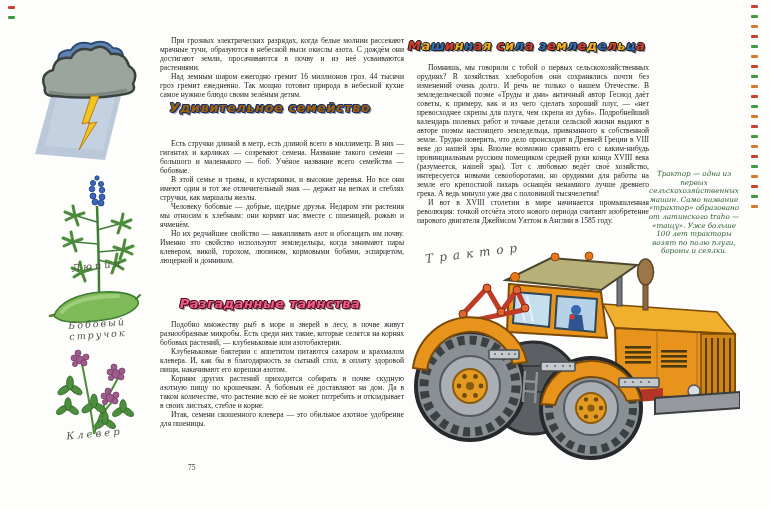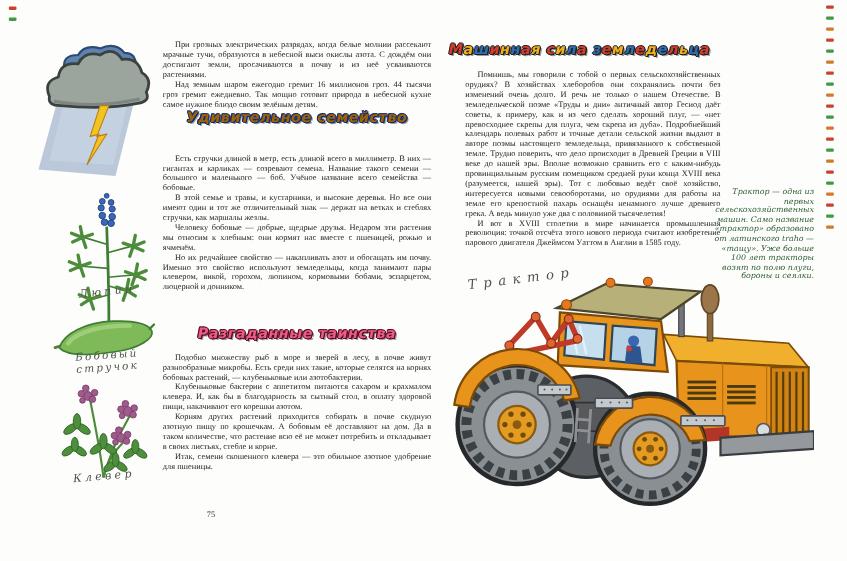--- a/index.html
+++ b/index.html
@@ -1,28 +1,28 @@
 <!DOCTYPE html>
 <html><head>
 <meta charset="utf-8">
 <style>
   html,body{margin:0;padding:0;background:#ffffff;}
   .spread{position:relative;width:770px;height:510px;background:#fdfdfb;overflow:hidden;
           font-family:"Liberation Serif",serif;}
   .abs{position:absolute;}
   
   .para{margin:0;font-size:7.6px;line-height:9px;text-align:justify;text-indent:11px;color:#1e1e1e;}
-  .col{position:absolute;}
+  .col{position:absolute;margin-left:12px;}
   
   .h-fancy{position:absolute;font-family:"DejaVu Sans",sans-serif;font-weight:bold;font-style:italic;
            font-size:13px;letter-spacing:.5px;white-space:nowrap;}
   .h-center{text-align:center;}
   
   .margin-note{position:absolute;font-size:7.2px;line-height:8.6px;font-style:italic;color:#2e5d33;
-               font-family:"DejaVu Serif",serif;text-align:right;}
+               font-family:"DejaVu Serif",serif;text-align:center;}
   
   .script{position:absolute;font-family:"DejaVu Serif",serif;font-style:italic;color:#4e5548;
           text-align:center;}
   .pagenum{position:absolute;font-size:7.5px;color:#333;}
   
   .edge-marks{position:absolute;width:8px;}
   .edge-marks i{position:absolute;left:0;width:7px;height:3px;border-radius:1px;display:block;}
 </style>
 </head>
 <body>
@@ -177,21 +177,21 @@
       <p class="para">Итак, семени скошенного клевера — это обильное азотное удобрение для пшеницы.</p>
     </div>
 
     <div class="pagenum" style="left:188px;top:463px;">75</div>
   </div>
 
   <div class="abs" style="left:395px;top:0;width:375px;height:510px;">
 
     <div class="h-fancy" style="left:13px;top:38px;text-shadow:1px 0 #222,-1px 0 #222,0 1px #222,0 -1px #222,1px 1px #222,2px 2px 0 rgba(40,40,40,.45);"><span style="color: rgb(214, 60, 46);">М</span><span style="color: rgb(240, 176, 29);">а</span><span style="color: rgb(47, 108, 181);">ш</span><span style="color: rgb(214, 60, 46);">и</span><span style="color: rgb(240, 176, 29);">н</span><span style="color: rgb(47, 108, 181);">н</span><span style="color: rgb(214, 60, 46);">а</span><span style="color: rgb(240, 176, 29);">я</span><span> </span><span style="color: rgb(214, 60, 46);">с</span><span style="color: rgb(240, 176, 29);">и</span><span style="color: rgb(47, 108, 181);">л</span><span style="color: rgb(214, 60, 46);">а</span><span> </span><span style="color: rgb(47, 108, 181);">з</span><span style="color: rgb(214, 60, 46);">е</span><span style="color: rgb(240, 176, 29);">м</span><span style="color: rgb(47, 108, 181);">л</span><span style="color: rgb(214, 60, 46);">е</span><span style="color: rgb(240, 176, 29);">д</span><span style="color: rgb(47, 108, 181);">е</span><span style="color: rgb(214, 60, 46);">л</span><span style="color: rgb(240, 176, 29);">ь</span><span style="color: rgb(47, 108, 181);">ц</span><span style="color: rgb(214, 60, 46);">а</span></div>
 
-    <div class="col" style="left:28px;top:63px;width:232px;">
+    <div class="col" style="left:10px;top:63px;width:232px;">
       <p class="para">Помнишь, мы говорили с тобой о первых сельскохозяйственных орудиях? В хозяйствах хлеборобов они сохранялись почти без изменений очень долго. И речь не только о нашем Отечестве. В земледельческой поэме «Труды и дни» античный автор Гесиод даёт советы, к примеру, как и из чего сделать хороший плуг, — «нет превосходнее скрепы для плуга, чем скрепа из дуба». Подробнейший календарь полевых работ и точные детали сельской жизни выдают в авторе поэмы настоящего земледельца, привязанного к собственной земле. Трудно поверить, что дело происходит в Древней Греции в VIII веке до нашей эры. Вполне возможно сравнить его с каким-нибудь провинциальным русским помещиком средней руки конца XVIII века (разумеется, нашей эры). Тот с любовью ведёт своё хозяйство, интересуется новыми севооборотами, но орудиями для работы на земле его крепостной пахарь оснащён ненамного лучше древнего грека. А ведь минуло уже два с половиной тысячелетия!</p>
       <p class="para">И вот в XVIII столетии в мире начинается промышленная революция: точкой отсчёта этого нового периода считают изобретение парового двигателя Джеймсом Уаттом в Англии в 1585 году.</p>
     </div>
 
     <div class="margin-note" style="left:253px;top:170px;width:92px;">Трактор — одна из первых сельскохозяйственных машин. Само название «трактор» образовано от латинского traho — «тащу». Уже больше 100 лет тракторы возят по полю плуги, бороны и сеялки.</div>
 
     <div class="script" style="left:30px;top:246px;font-size:12px;letter-spacing:6px;transform:rotate(-7deg);">Трактор</div>
 
     <svg class="abs" style="left:10px;top:250px;" width="335" height="232" viewBox="0 0 335 232">
 

